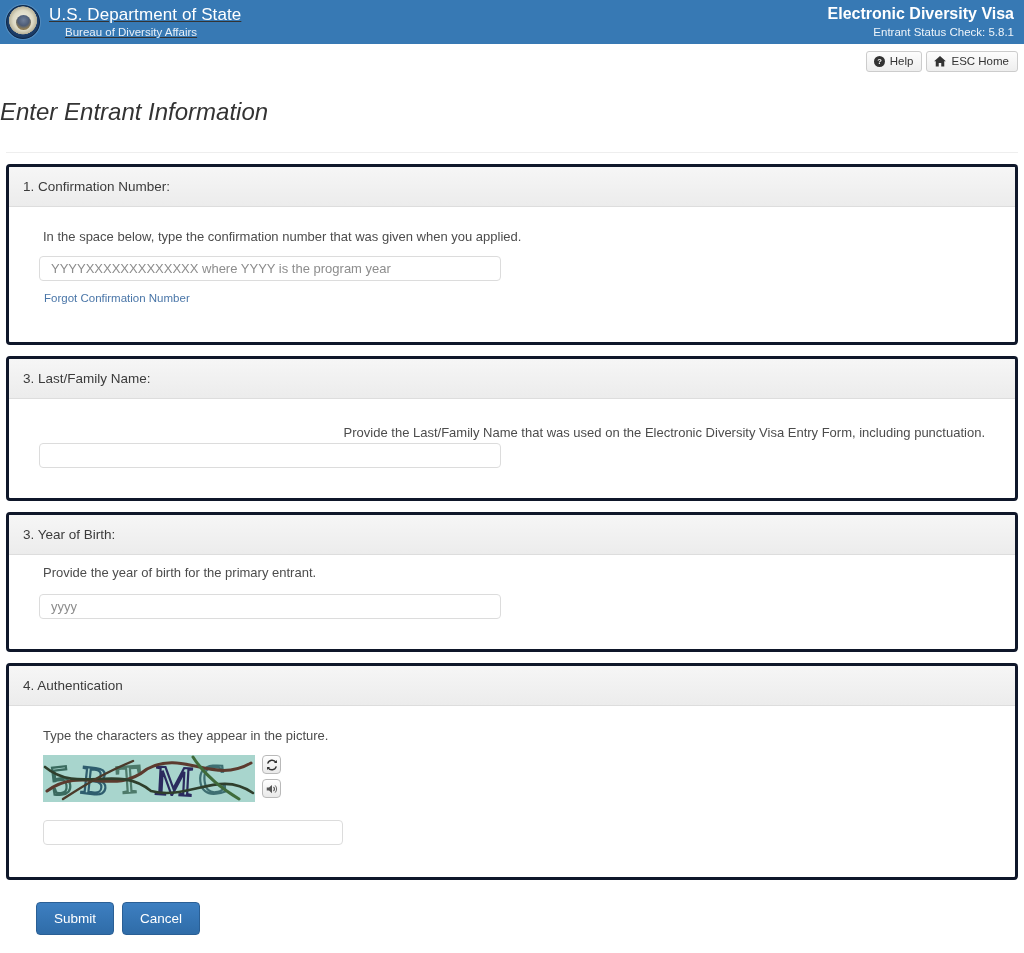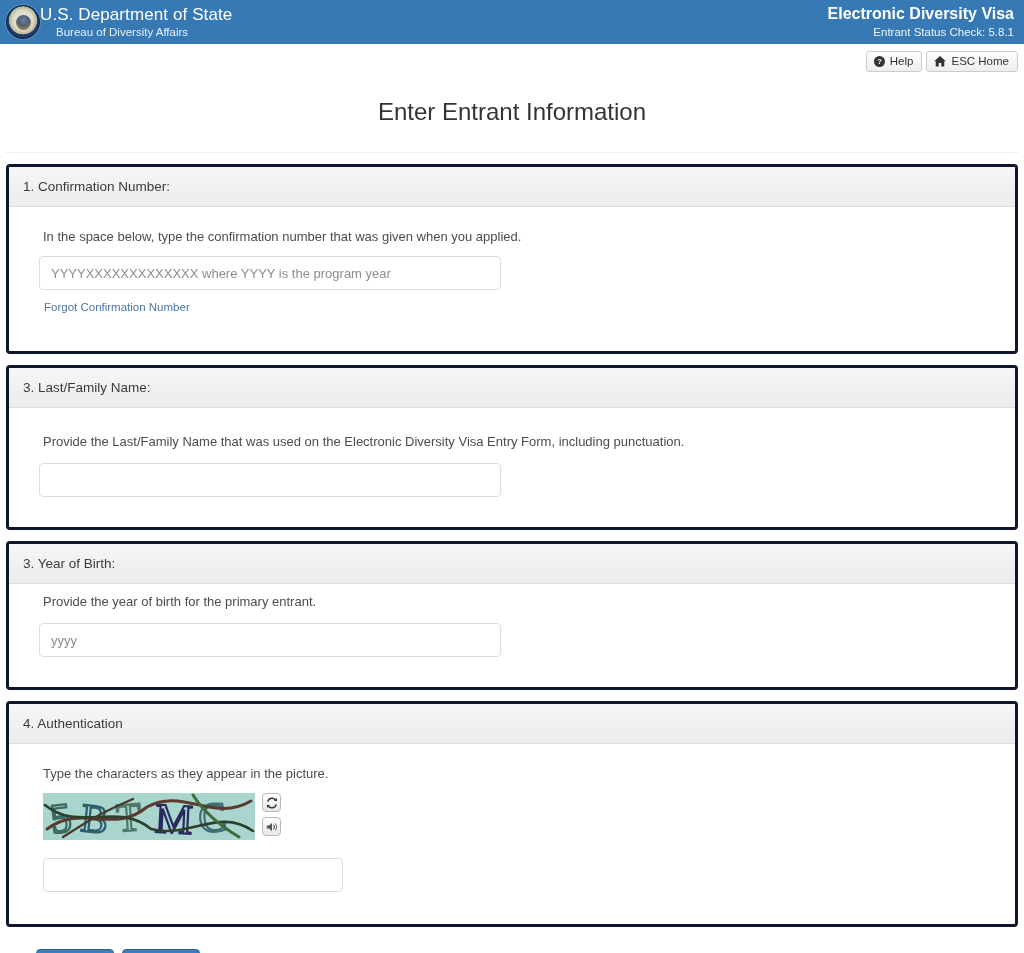--- a/index.html
+++ b/index.html
@@ -15,21 +15,21 @@
   
   .site-header {
     height: 44px;
     background: #3779b4;
     display: flex;
     align-items: center;
     justify-content: space-between;
     padding: 0 8px 0 6px;
     position: relative;
   }
-  .brand { display: flex; align-items: center; gap: 0; }
+  .brand { display: flex; align-items: center; gap: 9px; text-decoration: underline; }
   .seal {
     width: 34px; height: 34px; border-radius: 50%;
     background: radial-gradient(circle at 50% 45%, #f3f1e6 0%, #ddd9c4 42%, #b9b39a 58%, #1d3f6b 60%, #13294b 100%);
     border: 1px solid #0f2746;
     position: relative; flex: 0 0 auto;
     box-shadow: 0 0 0 1px rgba(255,255,255,.15);
   }
   .seal::after {
     content: ""; position: absolute; left: 50%; top: 50%;
     width: 15px; height: 15px; margin: -7.5px 0 0 -7.5px;
@@ -56,22 +56,22 @@
     display: inline-flex; align-items: center; gap: 5px;
     background: linear-gradient(#fdfdfd, #eeeeee);
     border: 1px solid #cccccc; border-radius: 3px;
     font-size: 11.5px; color: #333333;
     padding: 3px 8px 4px 7px; cursor: pointer; white-space: nowrap;
   }
   .util-btn svg { display: block; }
 
   
   .page-title {
-    text-align: center; font-size: 24px; font-weight: normal;
-    color: #333333; margin: 24px 0 0 0; padding: 0;
+    font-size: 24px; font-weight: normal;
+    color: #333333; margin: 24px 0 0 0; padding: 0; font-style: italic;
   }
   .title-rule {
     border: 0; border-top: 1px solid #eeeeee;
     margin: 26px 6px 0 6px;
   }
 
   
   .wrap { padding: 0 6px; }
   .panel {
     border: 3px solid #0f172a; border-radius: 4px;
@@ -80,38 +80,38 @@
   }
   .panel-head {
     background: linear-gradient(#f6f6f6, #ececec);
     border-bottom: 1px solid #dddddd;
     padding: 12px 14px; font-size: 13.5px; color: #3b3b3b;
   }
   .panel-body { padding: 22px 30px 26px 30px; }
   .instruct { font-size: 13px; color: #4c4c4c; margin: 0 0 12px 4px; }
 
   .txt {
-    display: block; width: 462px; height: 34px;
+    display: block; width: 462px; height: 25px;
     border: 1px solid #dcdcdc; border-radius: 4px;
     background: #ffffff; padding: 6px 11px;
     font-family: "Liberation Sans", sans-serif;
     font-size: 13px; color: #333333; outline: none;
   }
   .txt::placeholder { color: #8d8d8d; opacity: 1; }
   .txt.narrow { width: 300px; }
 
   .link {
     display: inline-block; margin: 11px 0 8px 5px;
     font-size: 11.5px; color: #4a76a8; text-decoration: none; cursor: pointer;
   }
 
   
   #panel-1 .panel-body { padding-bottom: 30px; }
   #panel-2 .panel-body { padding-top: 26px; padding-bottom: 30px; }
-  #panel-2 .instruct { margin-bottom: 14px; }
+  #panel-2 .instruct { margin-bottom: 3px; text-align: right; }
   #panel-3 .panel-body { padding-top: 10px; padding-bottom: 30px; }
   #panel-3 .instruct { margin-bottom: 14px; }
   #panel-4 .panel-body { padding-top: 22px; padding-bottom: 32px; }
 
   
   .captcha-row { display: flex; align-items: flex-start; gap: 7px; margin: 6px 0 0 4px; }
   .captcha-img {
     width: 212px; height: 47px; background: #a8d5cd;
     position: relative; overflow: hidden; flex: 0 0 auto;
   }

